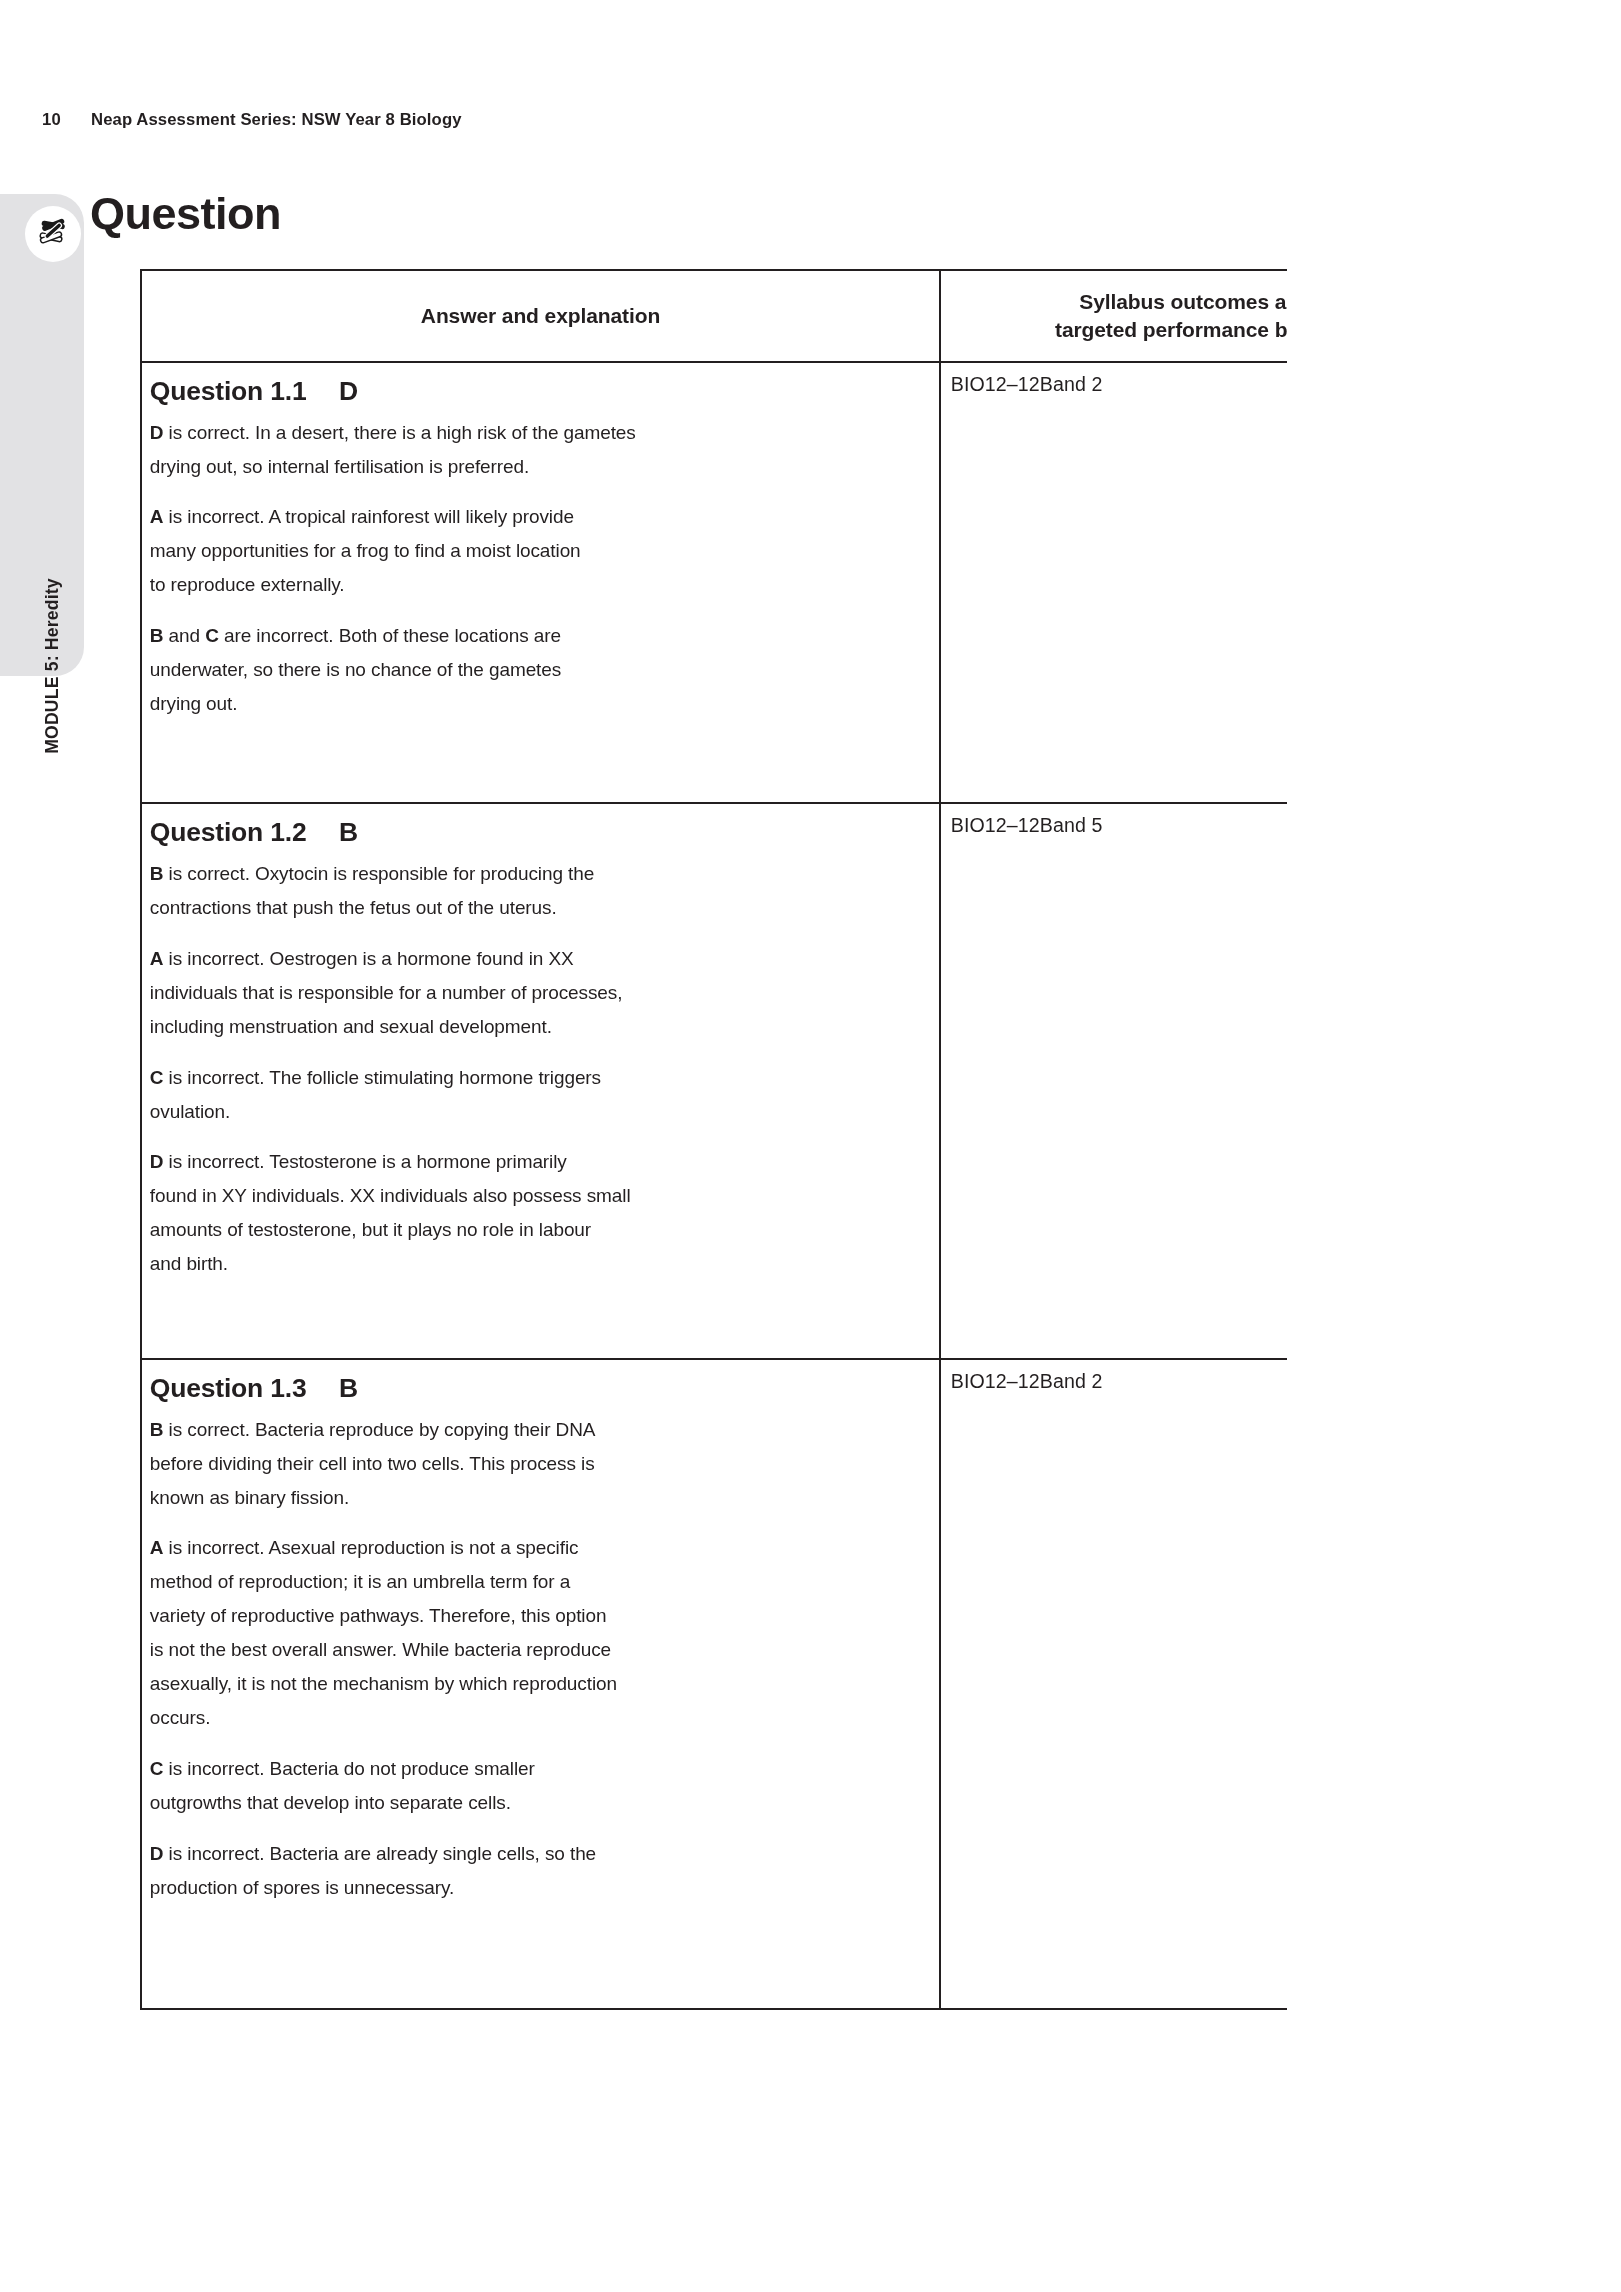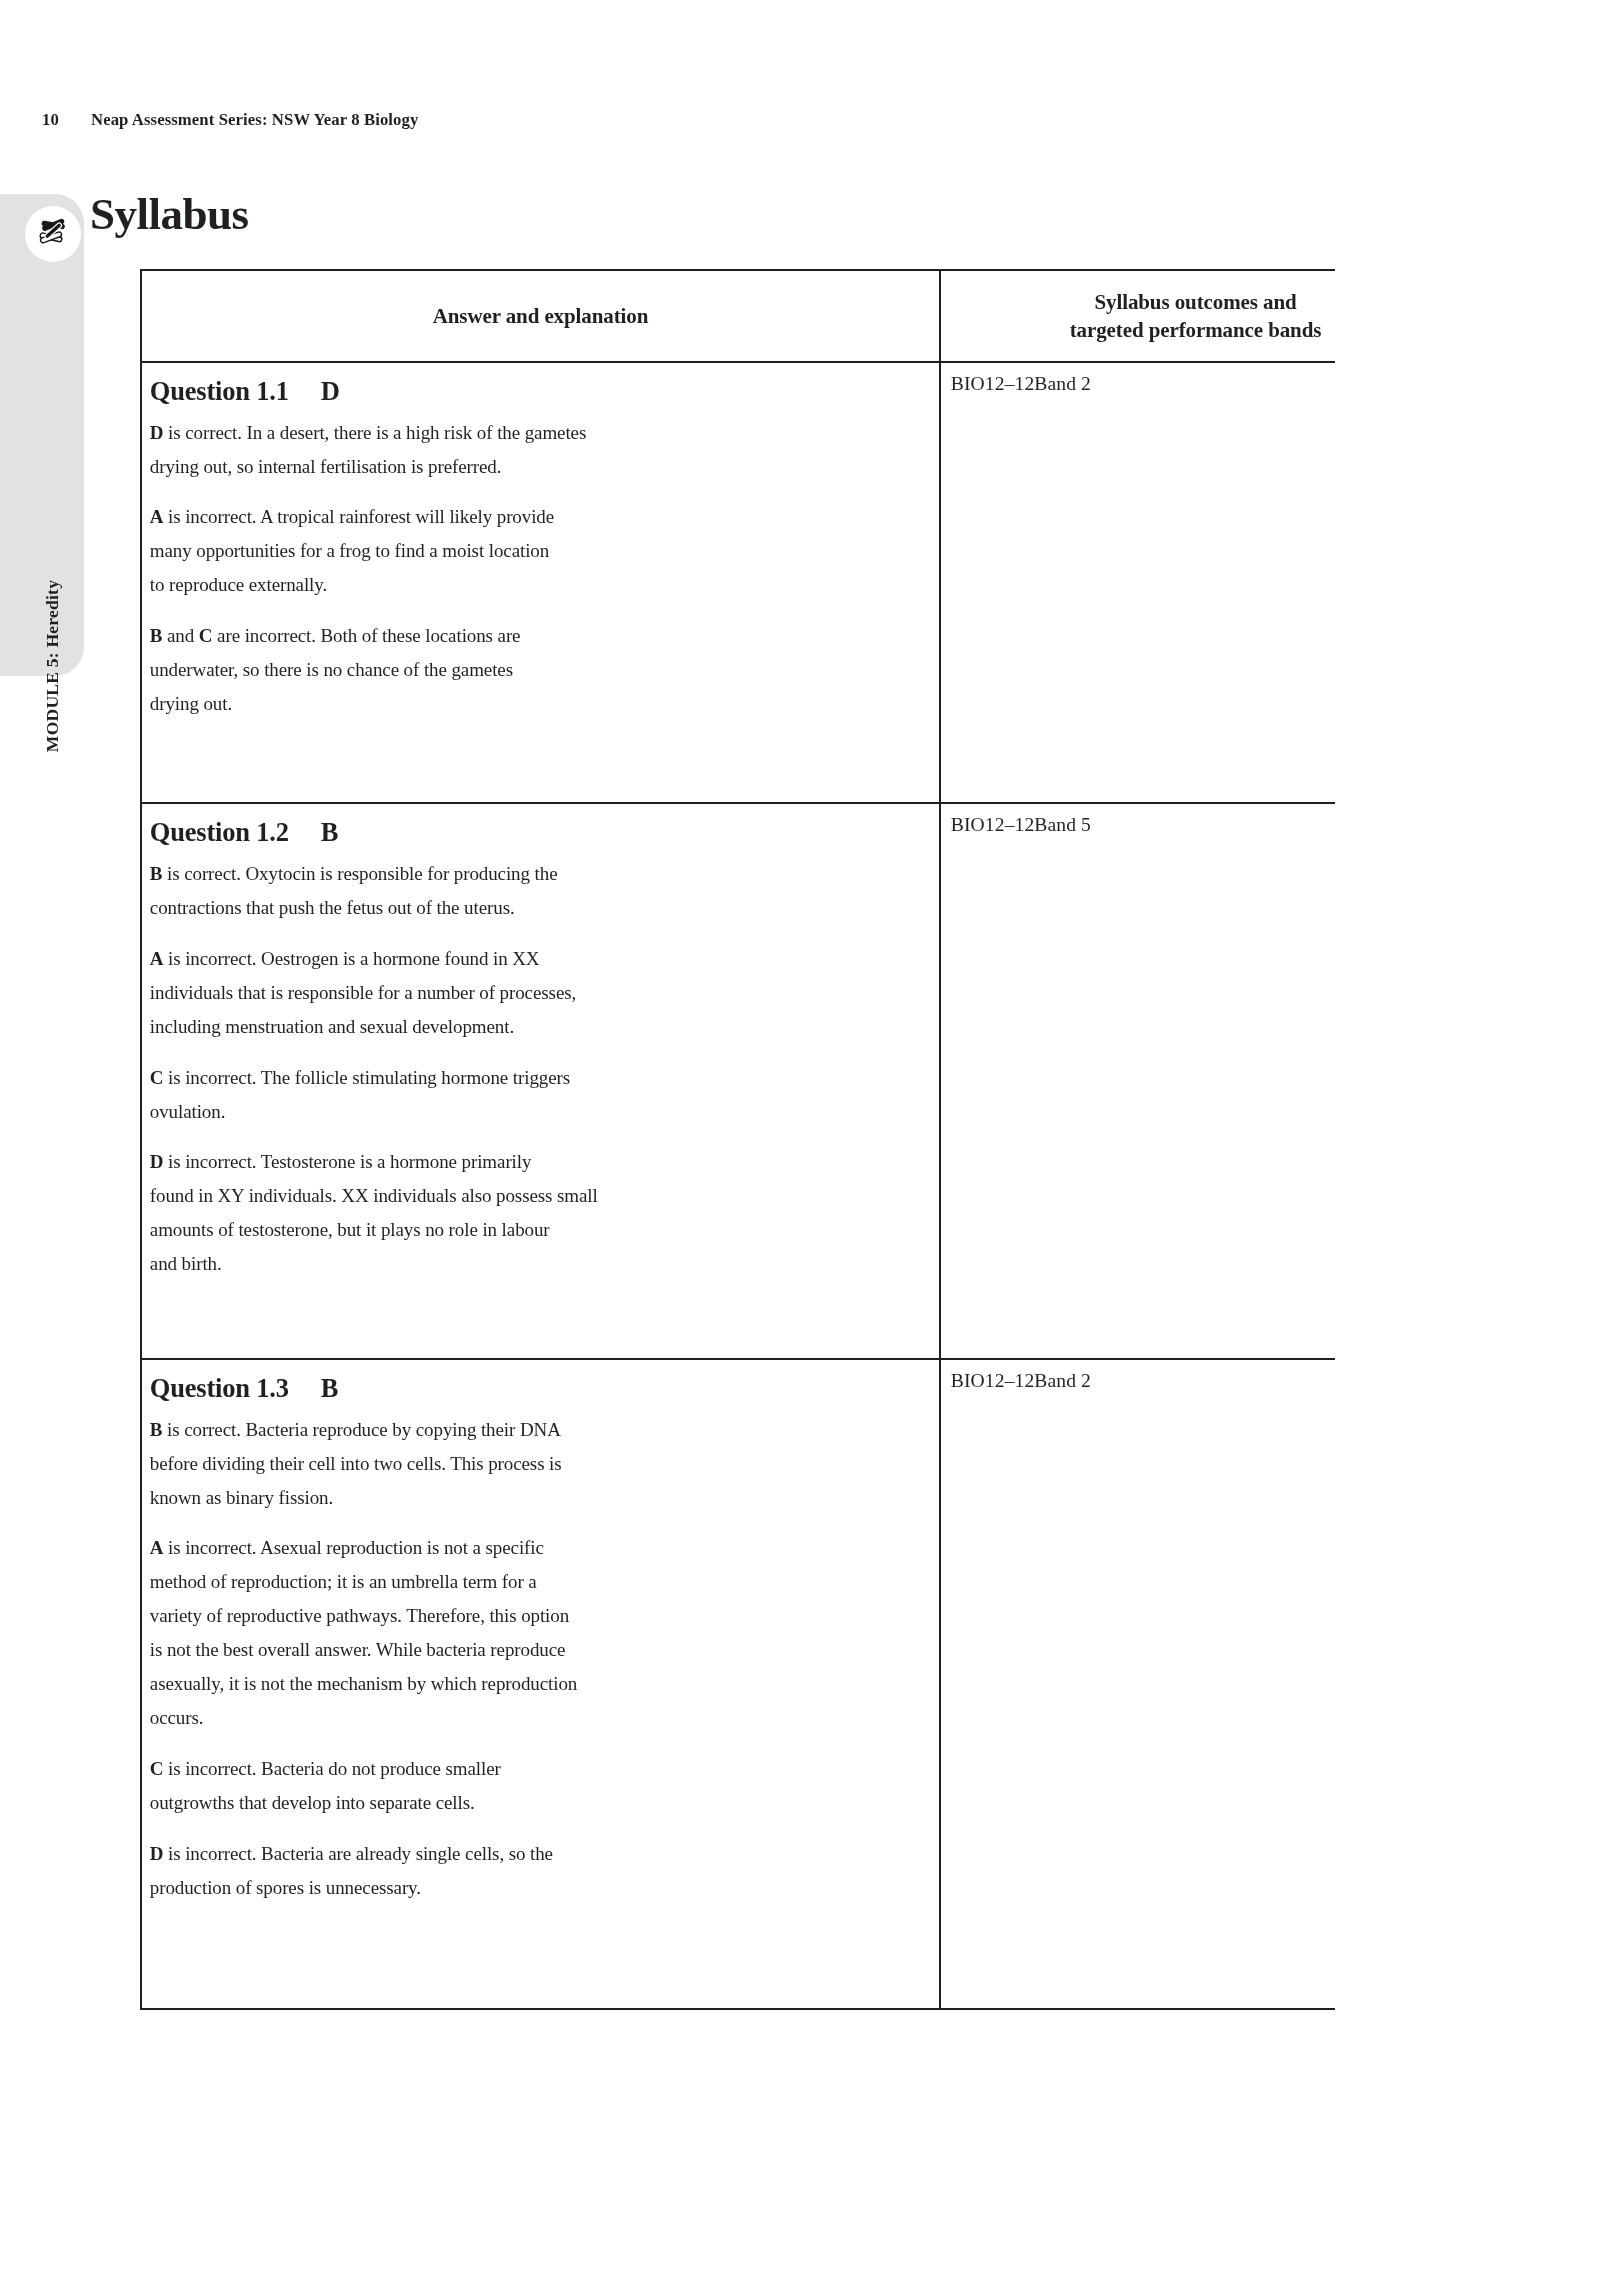--- a/index.html
+++ b/index.html
@@ -1,24 +1,23 @@
 <!DOCTYPE html>
 <html style="--text-color: #231f20; --tab-bg: #e2e2e4; --page-bg: #ffffff;"><head>
 <meta charset="utf-8">
 <style>
   html, body { margin: 0; padding: 0; background: #ffffff; }
   .page {
     position: relative;
     width: 1287px;
     height: 2293px;
     background: var(--page-bg, #ffffff);
-    font-family: Liberation Serif, serif;
+    font-family: Liberation Sans, sans-serif;
     color: var(--text-color, #231f20);
     overflow: hidden;
-    padding-left: 48px;
   }
 
   
   .page-header {
     position: absolute;
     left: 42px;
     top: 110px;
     display: flex;
     align-items: baseline;
     font-size: 16.7px;
@@ -152,21 +151,21 @@
             <rect x="-15" y="-3.4" width="30" height="6.8" rx="3.4" transform="rotate(16)" fill="#ffffff" stroke="#1a1a1a" stroke-width="2"></rect>
             <rect x="-15" y="-3.4" width="30" height="6.8" rx="3.4" transform="rotate(-16)" fill="#ffffff" stroke="#1a1a1a" stroke-width="2"></rect>
           </g>
           <rect x="-14" y="-3.2" width="28" height="6.4" rx="3.2" transform="translate(29,27) rotate(-42)" fill="#1a1a1a" stroke="#ffffff" stroke-width="1.6"></rect>
         </svg>
       </span>
     </div>
     <div class="module-label">MODULE 5: Heredity</div>
   </aside>
 
-  <h1 class="section-title">Syllabus</h1>
+  <h1 class="section-title">Question</h1>
 
   <table class="solutions">
     <colgroup>
         <col class="c-answer">
         <col class="c-outcome">
       </colgroup>
     <thead>
       <tr>
         <th>Answer and explanation</th>
         <th>Syllabus outcomes and

